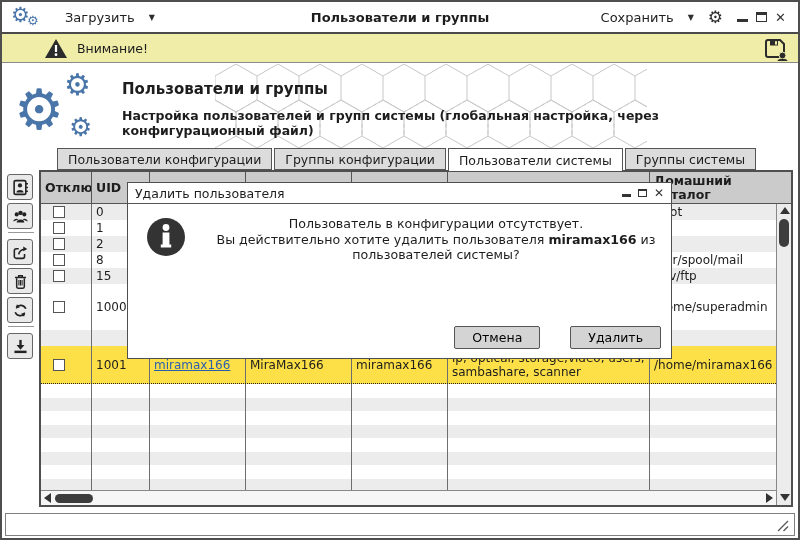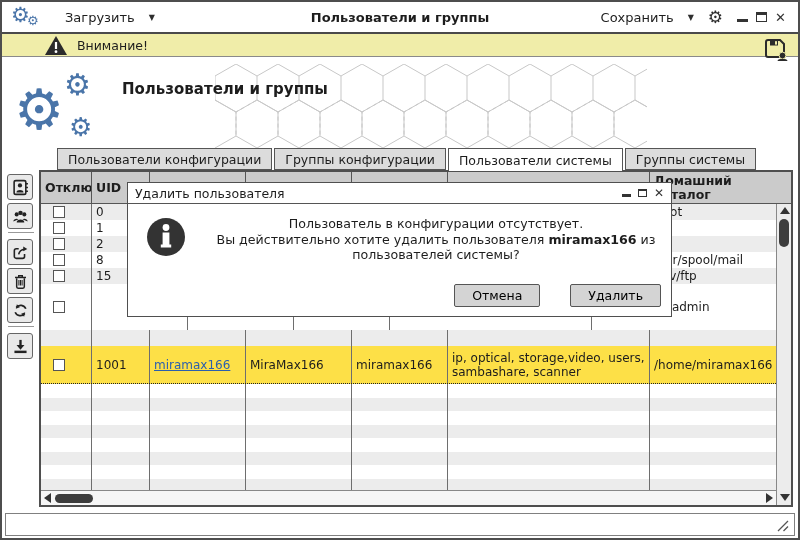--- a/index.html
+++ b/index.html
@@ -18,21 +18,21 @@
   .menu-label{ font-size:13px; margin-left:20px; display:flex; align-items:center; gap:14px; cursor:default; }
   .dd{ font-size:8px; color:#2e2e2e; }
   .tb-title{ position:absolute; left:0; right:0; text-align:center; font-size:13px; font-weight:bold; pointer-events:none; }
   .tb-right{ margin-left:auto; display:flex; align-items:center; gap:14px; padding-right:12px; }
   .gear-small{ font-size:17px; color:#2e2e2e; line-height:1; }
   .winbtns{ display:flex; align-items:center; gap:8px; }
   .b-min{ width:11px; height:3px; background:#333; margin-top:6px; }
   .b-max{ width:11px; height:10px; border:1px solid #333; border-top:3px solid #333; }
   .b-close{ font-size:13px; color:#333; line-height:1; }
   
-  .warnbar{ position:absolute; top:30px; left:0; right:0; height:25px;
+  .warnbar{ position:absolute; top:30px; left:0; right:0; height:31px;
     background:#f0eda9; border-top:2px solid #4a4a4a; border-bottom:1px solid #8a8a8a;
     display:flex; align-items:center; }
   .warn-tri{ margin-left:42px; }
   .warn-text{ margin-left:9px; font-size:12.5px; }
   .warn-save{ position:absolute; right:10px; top:4px; }
   
   .pagehead{ position:absolute; top:62px; left:0; right:0; height:84px; background:#fff; overflow:hidden; }
   .hexes{ position:absolute; left:213px; top:0; opacity:.55; }
   .biggears{ position:absolute; left:10px; top:4px; width:105px; height:78px; color:#4a75a9; line-height:1; }
   .biggears .g1{ position:absolute; left:2px; top:14px; font-size:56px; }
@@ -79,21 +79,21 @@
   .v-down{ position:absolute; bottom:4px; left:3px; width:0; height:0;
     border-left:5px solid transparent; border-right:5px solid transparent; border-top:7px solid #333; }
   .hscroll{ position:absolute; left:0; right:15px; bottom:0; height:15px; background:#f6f6f6;
     border-top:1px solid #888; display:flex; align-items:center; }
   .h-left{ margin-left:3px; width:0; height:0;
     border-top:5px solid transparent; border-bottom:5px solid transparent; border-right:7px solid #333; }
   .h-thumb{ margin-left:4px; width:38px; height:9px; background:#3d3d3d; border-radius:5px; }
   .h-right{ margin-left:auto; margin-right:3px; width:0; height:0;
     border-top:5px solid transparent; border-bottom:5px solid transparent; border-left:7px solid #333; }
   
-  .dialog{ position:absolute; left:125px; top:180px; width:545px; height:135px;
+  .dialog{ position:absolute; left:125px; top:180px; width:545px; height:177px;
     background:#fff; border:1px solid #4f4f4f; z-index:20; }
   .dtitle{ height:21px; border-bottom:1px solid #555; display:flex; align-items:center; padding:0 7px; font-size:12.5px; }
   .dbtns{ margin-left:auto; display:flex; align-items:center; gap:7px; }
   .d-min{ width:9px; height:2.5px; background:#333; margin-top:5px; }
   .d-max{ width:9px; height:8px; border:1px solid #333; border-top:2.5px solid #333; }
   .d-close{ font-size:12px; color:#333; line-height:1; }
   .d-icon{ position:absolute; left:16px; top:32px; }
   .d-text{ position:absolute; left:82px; top:33px; width:452px; font-size:12.6px; line-height:15.5px; white-space:normal;text-align:center; }
   .dialog-buttons{ position:absolute; right:10px; bottom:9px; display:flex; gap:30px; }
   .dlg-btn{ background:#d4d4d4; border:1px solid #555; border-radius:2px;
@@ -158,20 +158,21 @@
         </pattern>
       </defs>
       <rect width="432" height="84" fill="url(#hexp)"></rect>
     </svg>
     <div class="biggears">
       <span class="g1">⚙</span>
       <span class="g2">⚙</span>
       <span class="g3">⚙</span>
     </div>
     <div class="ph-title">Пользователи и группы</div>
+    <div class="ph-sub">Настройка пользователей и групп системы (глобальная настройка, через конфигурационный файл)</div>
   </div>
 
   <div class="tabs">
     <div class="tab">Пользователи конфигурации</div>
     <div class="tab">Группы конфигурации</div>
     <div class="tab active">Пользователи системы</div>
     <div class="tab">Группы системы</div>
   </div>
 
   <div class="sidebar">
@@ -290,20 +291,21 @@
         <div class="td c2"></div>
         <div class="td c3"></div>
         <div class="td c4"></div>
         <div class="td c5"></div>
         <div class="td c6">/srv/ftp</div>
       </div>
       <div class="tr h46">
         <div class="td c0">
             <span class="cb"></span>
           </div>
+        <div class="td c1">1000</div>
         <div class="td c2"></div>
         <div class="td c3"></div>
         <div class="td c4"></div>
         <div class="td c5"></div>
         <div class="td c6">/home/superadmin</div>
       </div>
       <div class="tr h16 g">
         <div class="td c0"></div>
           <div class="td c1"></div>
           <div class="td c2"></div>

